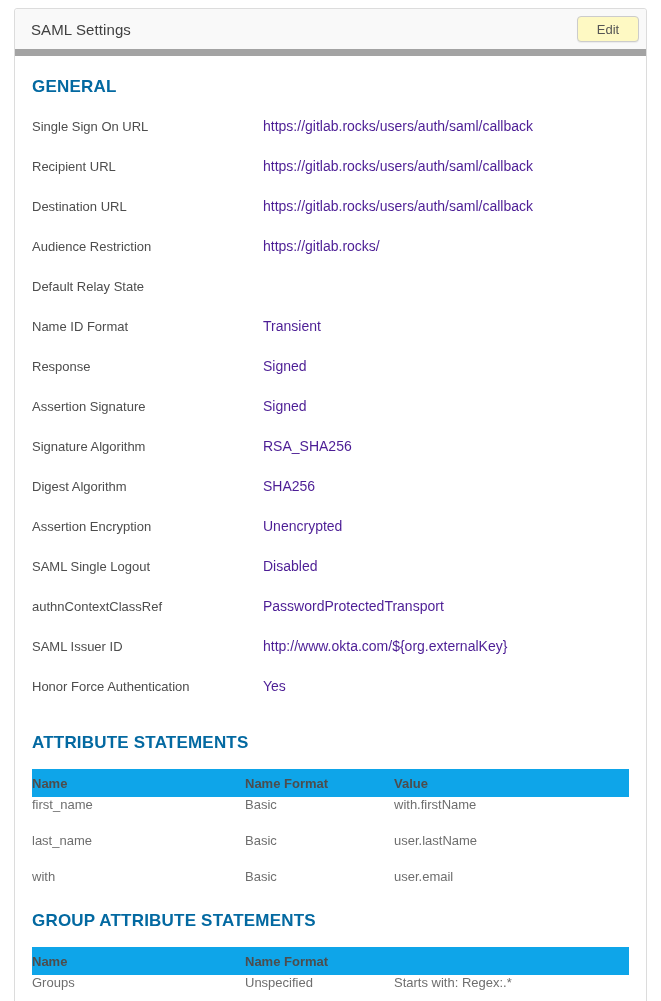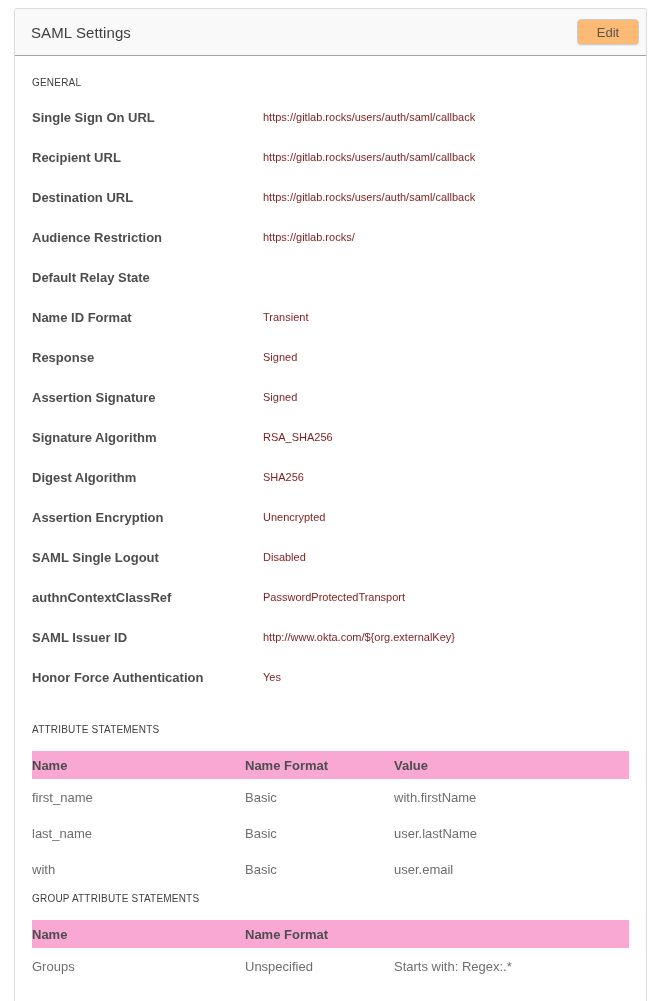--- a/index.html
+++ b/index.html
@@ -15,92 +15,92 @@
     left: 14px; top: 8px;
     width: 633px;
     min-height: 1020px;
     background: #ffffff;
     border: 1px solid #dcdcdc;
     border-radius: 3px;
   }
   .card-header {
     height: 47px;
     background: #f9f9f9;
-    border-bottom: 1px solid #a3a3a3;
+    border-bottom: 7px solid #a3a3a3;
     display: flex;
     align-items: center;
     justify-content: space-between;
     padding: 0 6px 0 16px;
     border-radius: 3px 3px 0 0;
   }
   .card-title {
     font-size: 15px;
     color: #404040;
     letter-spacing: 0.1px;
   }
   .edit-btn {
     width: 62px;
     height: 26px;
-    background: #fdba74;
+    background: #fef9c3;
     border: 1px solid #cccccc;
     border-radius: 4px;
     font-size: 13px;
     color: #555555;
     font-family: inherit;
     cursor: pointer;
     box-shadow: 0 1px 1px rgba(0,0,0,0.06);
     display: flex;
     align-items: center;
     justify-content: center;
     margin-right: 1px;
   }
   .card-body {
     padding: 0 17px 24px 17px;
   }
   .section-heading {
-    font-size: 10px;
-    color: #404040;
+    font-size: 17px;
+    color: #0369a1;
     letter-spacing: 0.2px;
-    font-weight: 400;
+    font-weight: 700;
   }
   .heading-general { margin-top: 21px; }
   .heading-attr   { margin-top: 27px; }
   .heading-group  { margin-top: 6px; }
   .kv-rows { margin-top: 9px; }
   .kv-row {
     height: 40px;
     display: flex;
     align-items: center;
   }
   .kv-label {
     width: 231px;
     flex: 0 0 231px;
     font-size: 13px;
-    font-weight: 700;
+    font-weight: 400;
     color: #4d4d4d;
   }
   .kv-value {
-    font-size: 11px;
-    color: #7f1d1d;
+    font-size: 14px;
+    color: #4c1d95;
   }
   .tbl { margin-top: 16px; }
   .tbl-header {
     height: 28px;
     display: flex;
     align-items: center;
-    background: #f9a8d4;
+    background: #0ea5e9;
   }
   .tbl-header .tbl-cell {
     font-weight: 700;
     color: #4d4d4d;
   }
   .tbl-row {
     height: 36px;
     display: flex;
-    align-items: center;
+    align-items: flex-start;
   }
   .tbl-cell {
     font-size: 13px;
     color: #6e6e6e;
   }
   .col-1 { width: 181px; flex: 0 0 181px; }
   .col-2 { width: 181px; flex: 0 0 181px; padding-left: 32px; }
   .col-3 { flex: 1; }
 </style>
 </head>

